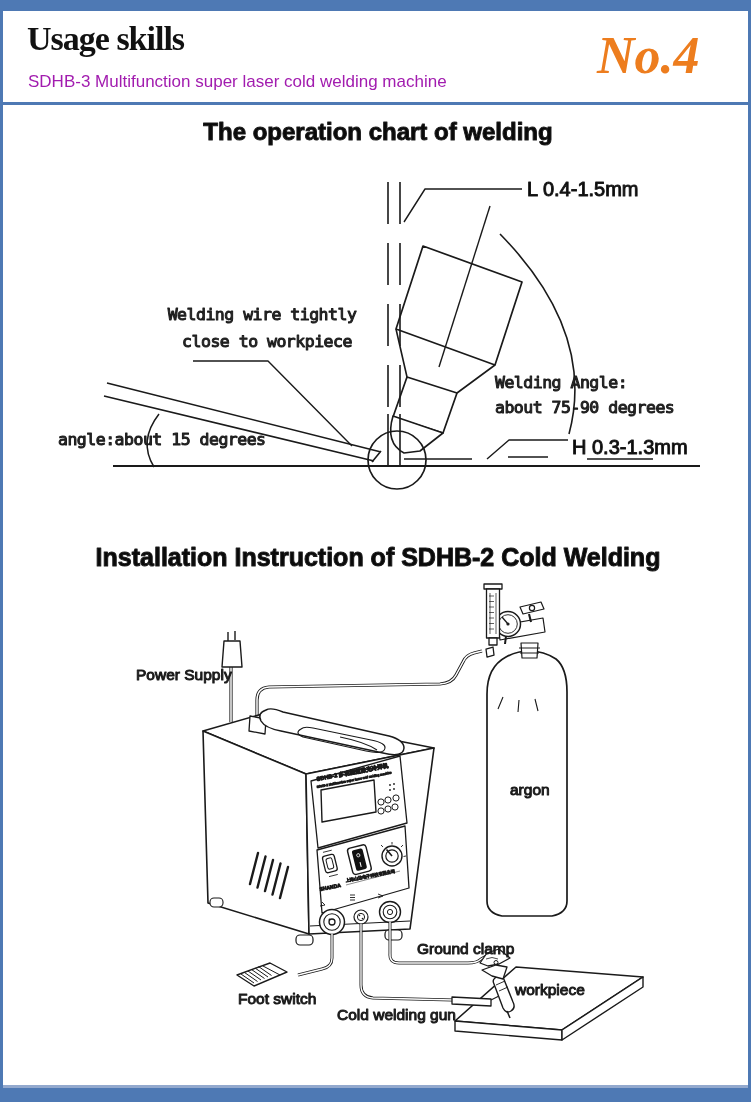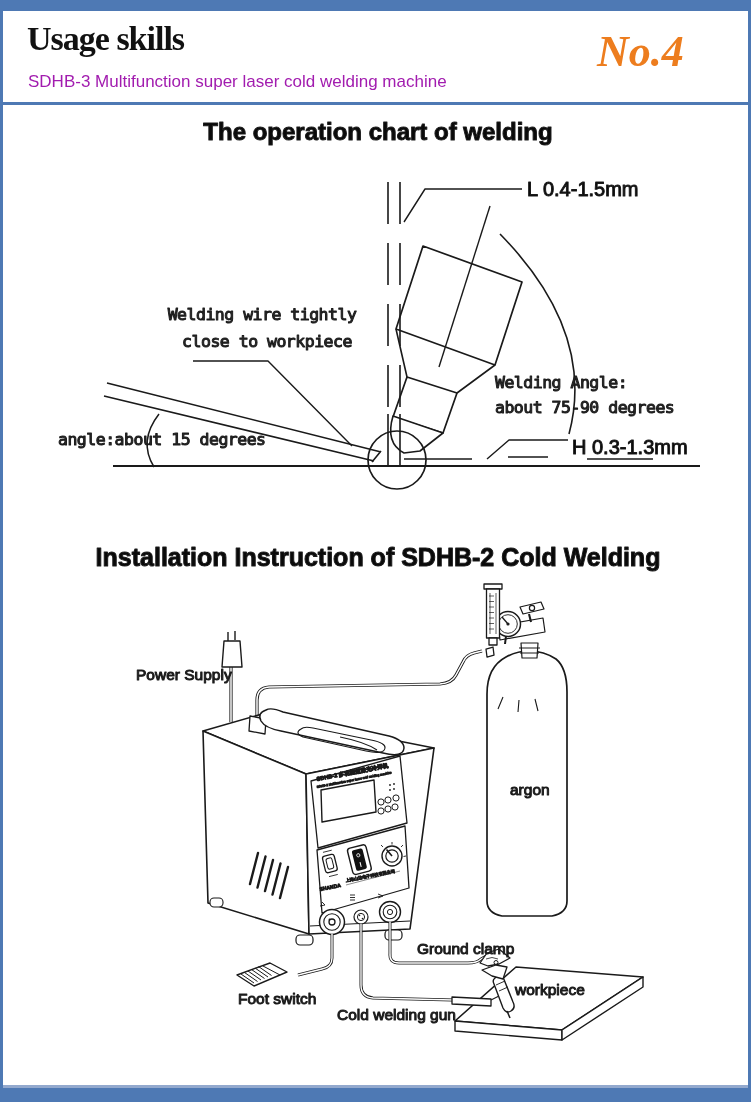--- a/index.html
+++ b/index.html
@@ -3,21 +3,21 @@
 <meta charset="utf-8">
 <style>
   html,body{margin:0;padding:0;}
   body{width:751px;height:1102px;position:relative;background:#fff;overflow:hidden;
        font-family:"Liberation Sans",sans-serif;}
   .abs{position:absolute;}
   .border-blue{background:#4E79B4;}
   .hdr-title{left:27px;top:20px;font-family:"Liberation Serif",serif;font-weight:bold;
              font-size:34px;letter-spacing:-1px;color:#111;}
   .hdr-no{left:597px;top:26px;font-family:"Liberation Serif",serif;font-weight:bold;
-          font-style:italic;font-size:44px;color:#ED7D1E;}
+          font-style:italic;font-size:52px;color:#ED7D1E;}
   .hdr-sub{left:28px;top:72px;font-size:17px;color:#a21caf;}
   svg text{user-select:none;}
   .t-mono{font-family:"DejaVu Sans Mono",monospace;font-size:16.5px;letter-spacing:-0.5px;fill:#2b2b2b;}
   .t-dim{font-family:"Liberation Sans",sans-serif;font-size:20px;fill:#0a0a0a;}
   .t-label{font-family:"Liberation Sans",sans-serif;font-size:15.5px;fill:#1f1f1f;}
   .t-title{font-family:"Liberation Sans",sans-serif;font-weight:bold;fill:#0a0a0a;}
   .t-micro{font-family:"Liberation Sans",sans-serif;fill:#222;}
 </style>
 </head>
 <body>

